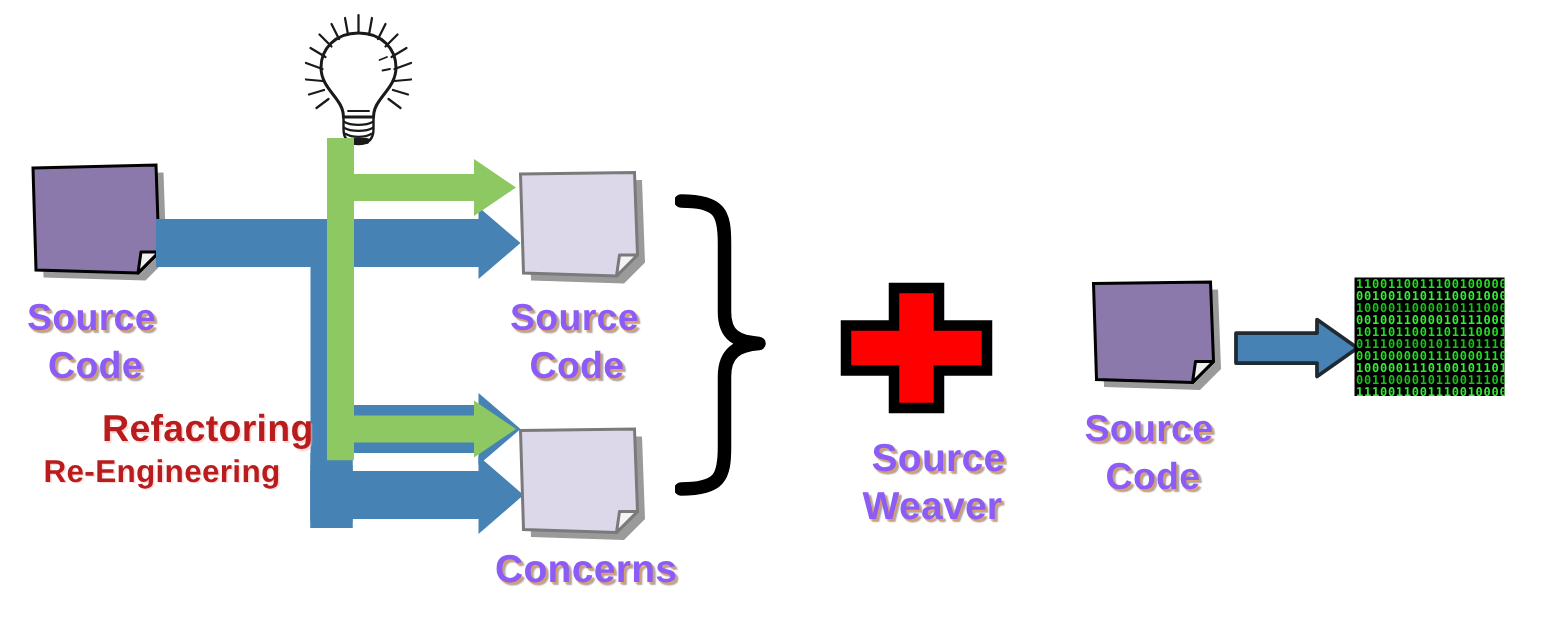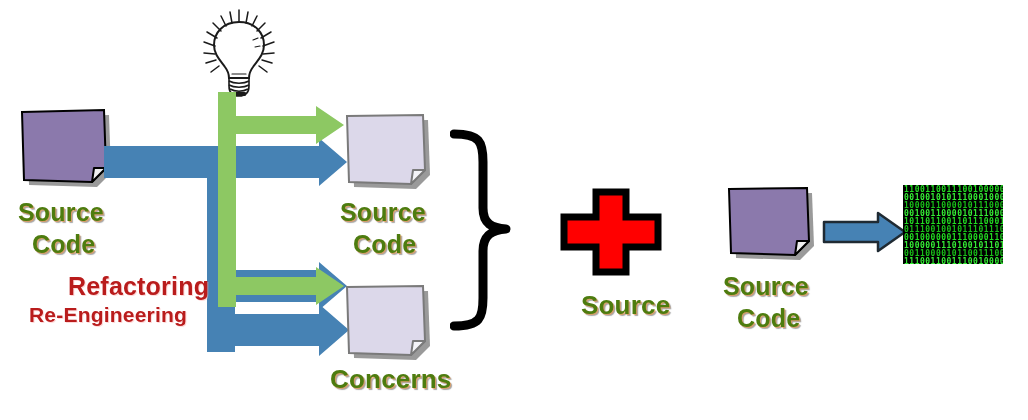--- a/index.html
+++ b/index.html
@@ -5,21 +5,21 @@
   html,body{margin:0;padding:0;background:#ffffff;}
   body{
     width:1028px;height:420px;
     font-family:"Liberation Sans", sans-serif;
     overflow:hidden;position:relative;
   }
   #stage{position:absolute;left:0;top:0;width:1028px;height:420px;}
   .lbl{
     position:absolute;
     font-weight:bold;
-    color:#4d7c0f;
+    color:#8b5cf6;
     white-space:nowrap;
     text-shadow:1px 1px 0 rgba(255,150,60,.55), 2px 2px 1px rgba(0,0,0,.35);
     letter-spacing:.2px;
   }
   .lbl.red{color:#b91c1c;text-shadow:1px 1px 0 rgba(255,180,180,.5);}
   .doc{position:absolute;}
   .binimg{
     position:absolute;
     background:#000000;
     overflow:hidden;
@@ -162,20 +162,21 @@
     <path d="M4 6 C30 6 33 14 33 34 L33 80 C33 96 42 100 56 101 C42 102 33 107 33 123 L33 170 C33 190 30 198 4 198" fill="none" stroke="#000000" stroke-width="9" stroke-linecap="round" stroke-linejoin="round"></path>
   </svg>
 
   <svg style="position:absolute;left:560px;top:188px;" width="108" height="92" viewBox="0 0 108 92">
     <g transform="translate(3,3)">
       <path d="M36 4 L66 4 L66 29 L98 29 L98 59 L66 59 L66 84 L36 84 L36 59 L4 59 L4 29 L36 29 Z" fill="#9a9a9a"></path>
     </g>
     <path d="M36 4 L66 4 L66 29 L98 29 L98 59 L66 59 L66 84 L36 84 L36 59 L4 59 L4 29 L36 29 Z" fill="#ff0000" stroke="#000000" stroke-width="7" stroke-linejoin="miter"></path>
   </svg>
   <div class="lbl" style="left:581px;top:290px;font-size:26px;">Source</div>
+  <div class="lbl" style="left:575px;top:322px;font-size:26px;">Weaver</div>
 
   <svg class="doc" style="left:725px;top:185px;" width="92" height="80" viewBox="0 0 92 80">
     <path d="M6 6 L84 5 L86 58 L72 72 L8 70 Z" fill="#9a9a9a" transform="translate(3,3)"></path>
     <path d="M4 4 L82 3 L84 56 L70 70 L6 68 Z" fill="#8b79ac" stroke="#000000" stroke-width="2"></path>
     <path d="M84 56 L70 70 L72 56 Z" fill="#efefef" stroke="#000000" stroke-width="2" stroke-linejoin="round"></path>
   </svg>
   <div class="lbl" style="left:723px;top:272px;font-size:25px;">Source</div>
   <div class="lbl" style="left:737px;top:304px;font-size:25px;">Code</div>
 
   <svg style="position:absolute;left:822px;top:210px;" width="86" height="44" viewBox="0 0 86 44">

